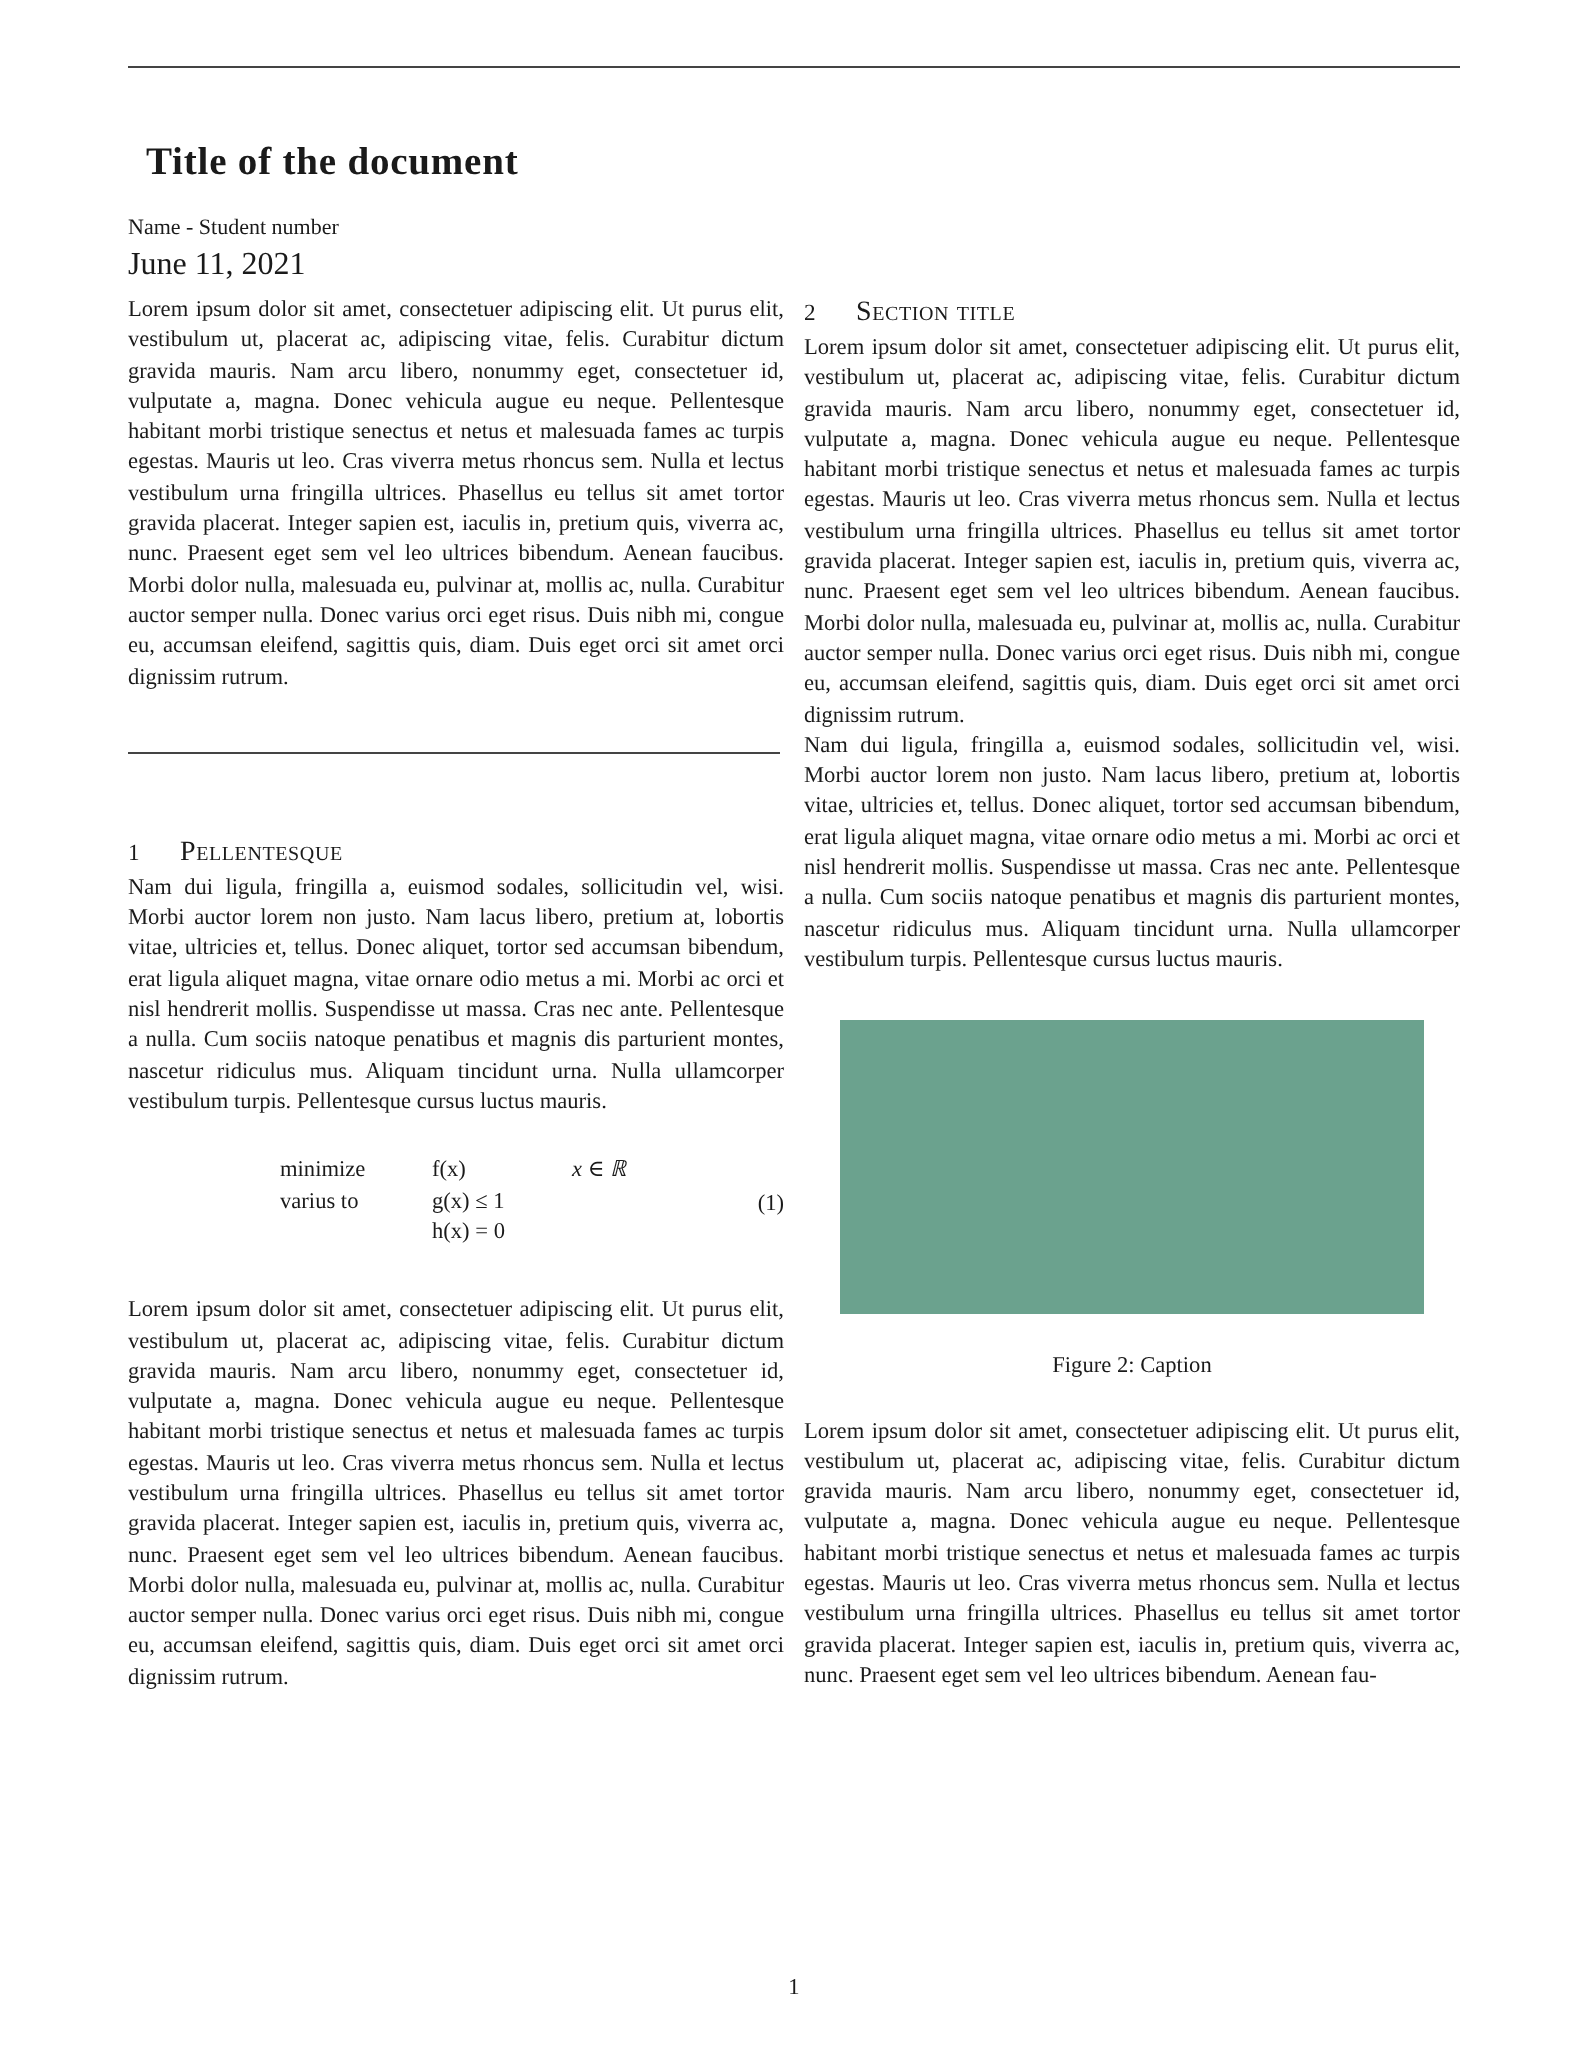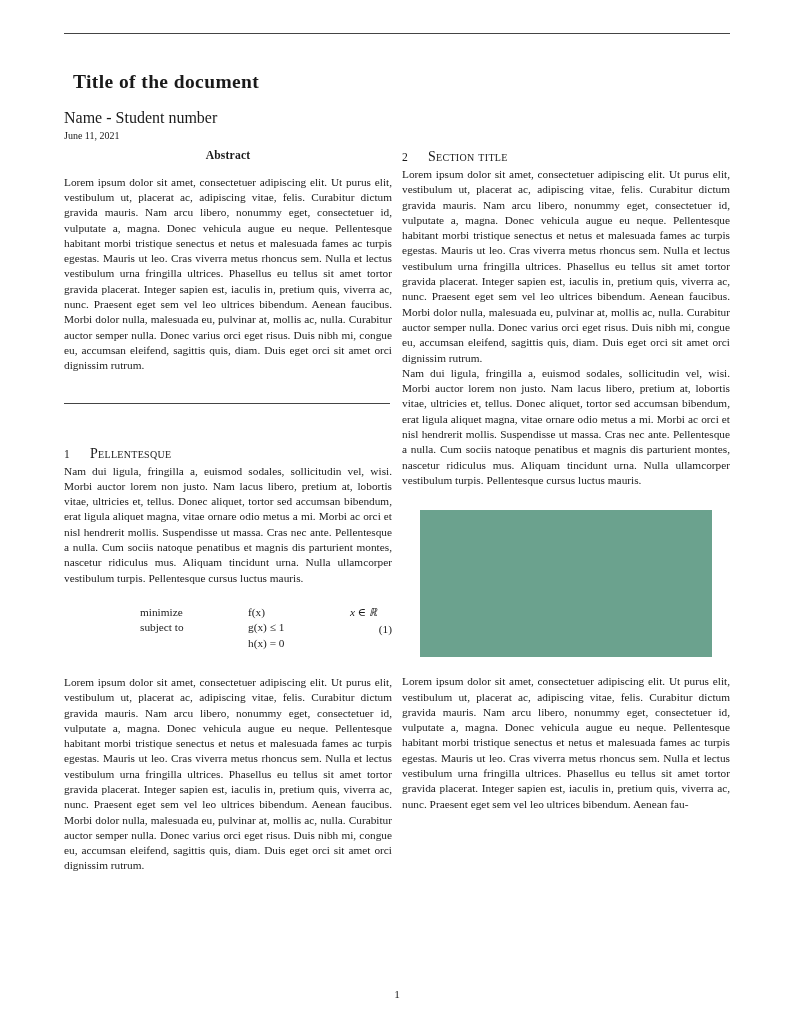--- a/index.html
+++ b/index.html
@@ -41,26 +41,26 @@
     width: 666px;
   }
   .doc-title {
     font-size: 19.5px;
     font-weight: bold;
     letter-spacing: 0.4px;
     margin: 0 0 0 9px;
     line-height: 1.2;
   }
   .author-line {
-    font-size: 16px;
+    font-size: 11px;
     margin-top: 14px;
     line-height: 1.33;
   }
   .date-line {
-    font-size: 10px;
+    font-size: 16px;
     line-height: 1.33;
   }
 
   
   .col {
     position: absolute;
     top: 148px;
     width: 328px;
     font-size: 11.3px;
     line-height: 1.355;
@@ -123,21 +123,20 @@
   .eq-grid {
     position: absolute;
     left: 76px;
     top: 0;
     font-style: normal;
   }
   .eq-row {
     display: flex;
     align-items: flex-end;
     line-height: 1.36;
-    gap: 32px;
   }
   .eq-label {
     width: 76px;
     flex: 0 0 76px;
     text-align: left;
   }
   .eq-expr {
     width: 70px;
     flex: 0 0 70px;
   }
@@ -185,42 +184,41 @@
   <div class="top-rule"></div>
 
   <div class="title-block">
     <h1 class="doc-title">Title of the document</h1>
     <div class="author-line">Name - Student number</div>
     <div class="date-line">June 11, 2021</div>
   </div>
 
   <div class="col col-left">
 
-    <div class="abstract-head">Abstract</div>
     <p class="body-par">Lorem ipsum dolor sit amet, consectetuer adipiscing elit. Ut purus elit, vestibulum ut, placerat ac, adipiscing vitae, felis. Curabitur dictum gravida mauris. Nam arcu libero, nonummy eget, consectetuer id, vulputate a, magna. Donec vehicula augue eu neque. Pellentesque habitant morbi tristique senectus et netus et malesuada fames ac turpis egestas. Mauris ut leo. Cras viverra metus rhoncus sem. Nulla et lectus vestibulum urna fringilla ultrices. Phasellus eu tellus sit amet tortor gravida placerat. Integer sapien est, iaculis in, pretium quis, viverra ac, nunc. Praesent eget sem vel leo ultrices bibendum. Aenean faucibus. Morbi dolor nulla, malesuada eu, pulvinar at, mollis ac, nulla. Curabitur auctor semper nulla. Donec varius orci eget risus. Duis nibh mi, congue eu, accumsan eleifend, sagittis quis, diam. Duis eget orci sit amet orci dignissim rutrum.</p>
 
     <div class="abstract-rule"></div>
 
     <div class="sec1-wrap">
       <div class="section-head">
         <span class="section-num">1</span>
         <span class="section-title-txt">Pellentesque</span>
       </div>
 
       <p class="body-par after-head">Nam dui ligula, fringilla a, euismod sodales, sollicitudin vel, wisi. Morbi auctor lorem non justo. Nam lacus libero, pretium at, lobortis vitae, ultricies et, tellus. Donec aliquet, tortor sed accumsan bibendum, erat ligula aliquet magna, vitae ornare odio metus a mi. Morbi ac orci et nisl hendrerit mollis. Suspendisse ut massa. Cras nec ante. Pellentesque a nulla. Cum sociis natoque penatibus et magnis dis parturient montes, nascetur ridiculus mus. Aliquam tincidunt urna. Nulla ullamcorper vestibulum turpis. Pellentesque cursus luctus mauris.</p>
 
       <div class="equation-block">
         <div class="eq-grid">
           <div class="eq-row">
             <span class="eq-label">minimize</span>
             <span class="eq-expr">f(x)</span>
             <span class="eq-dom">x ∈ ℝ</span>
           </div>
           <div class="eq-row">
-            <span class="eq-label">subject to</span>
+            <span class="eq-label">varius to</span>
             <span class="eq-expr">g(x) ≤ 1</span>
           </div>
           <div class="eq-row">
             <span class="eq-label"></span>
             <span class="eq-expr">h(x) = 0</span>
           </div>
         </div>
         <span class="eq-num">(1)</span>
       </div>
 
@@ -233,20 +231,21 @@
     <div class="section-head">
       <span class="section-num">2</span>
       <span class="section-title-txt">Section title</span>
     </div>
 
     <p class="body-par after-head">Lorem ipsum dolor sit amet, consectetuer adipiscing elit. Ut purus elit, vestibulum ut, placerat ac, adipiscing vitae, felis. Curabitur dictum gravida mauris. Nam arcu libero, nonummy eget, consectetuer id, vulputate a, magna. Donec vehicula augue eu neque. Pellentesque habitant morbi tristique senectus et netus et malesuada fames ac turpis egestas. Mauris ut leo. Cras viverra metus rhoncus sem. Nulla et lectus vestibulum urna fringilla ultrices. Phasellus eu tellus sit amet tortor gravida placerat. Integer sapien est, iaculis in, pretium quis, viverra ac, nunc. Praesent eget sem vel leo ultrices bibendum. Aenean faucibus. Morbi dolor nulla, malesuada eu, pulvinar at, mollis ac, nulla. Curabitur auctor semper nulla. Donec varius orci eget risus. Duis nibh mi, congue eu, accumsan eleifend, sagittis quis, diam. Duis eget orci sit amet orci dignissim rutrum.</p>
     <p class="body-par">Nam dui ligula, fringilla a, euismod sodales, sollicitudin vel, wisi. Morbi auctor lorem non justo. Nam lacus libero, pretium at, lobortis vitae, ultricies et, tellus. Donec aliquet, tortor sed accumsan bibendum, erat ligula aliquet magna, vitae ornare odio metus a mi. Morbi ac orci et nisl hendrerit mollis. Suspendisse ut massa. Cras nec ante. Pellentesque a nulla. Cum sociis natoque penatibus et magnis dis parturient montes, nascetur ridiculus mus. Aliquam tincidunt urna. Nulla ullamcorper vestibulum turpis. Pellentesque cursus luctus mauris.</p>
 
     <div class="figure-wrap">
       <div class="figure-box" style="background: rgb(107, 162, 142);"></div>
+      <div class="figure-caption">Figure 2: Caption</div>
     </div>
 
     <p class="body-par" style="margin-top:17px;">Lorem ipsum dolor sit amet, consectetuer adipiscing elit. Ut purus elit, vestibulum ut, placerat ac, adipiscing vitae, felis. Curabitur dictum gravida mauris. Nam arcu libero, nonummy eget, consectetuer id, vulputate a, magna. Donec vehicula augue eu neque. Pellentesque habitant morbi tristique senectus et netus et malesuada fames ac turpis egestas. Mauris ut leo. Cras viverra metus rhoncus sem. Nulla et lectus vestibulum urna fringilla ultrices. Phasellus eu tellus sit amet tortor gravida placerat. Integer sapien est, iaculis in, pretium quis, viverra ac, nunc. Praesent eget sem vel leo ultrices bibendum. Aenean fau-</p>
   </div>
 
   <div class="page-number">1</div>
 
 </div>
 
 </body></html>

